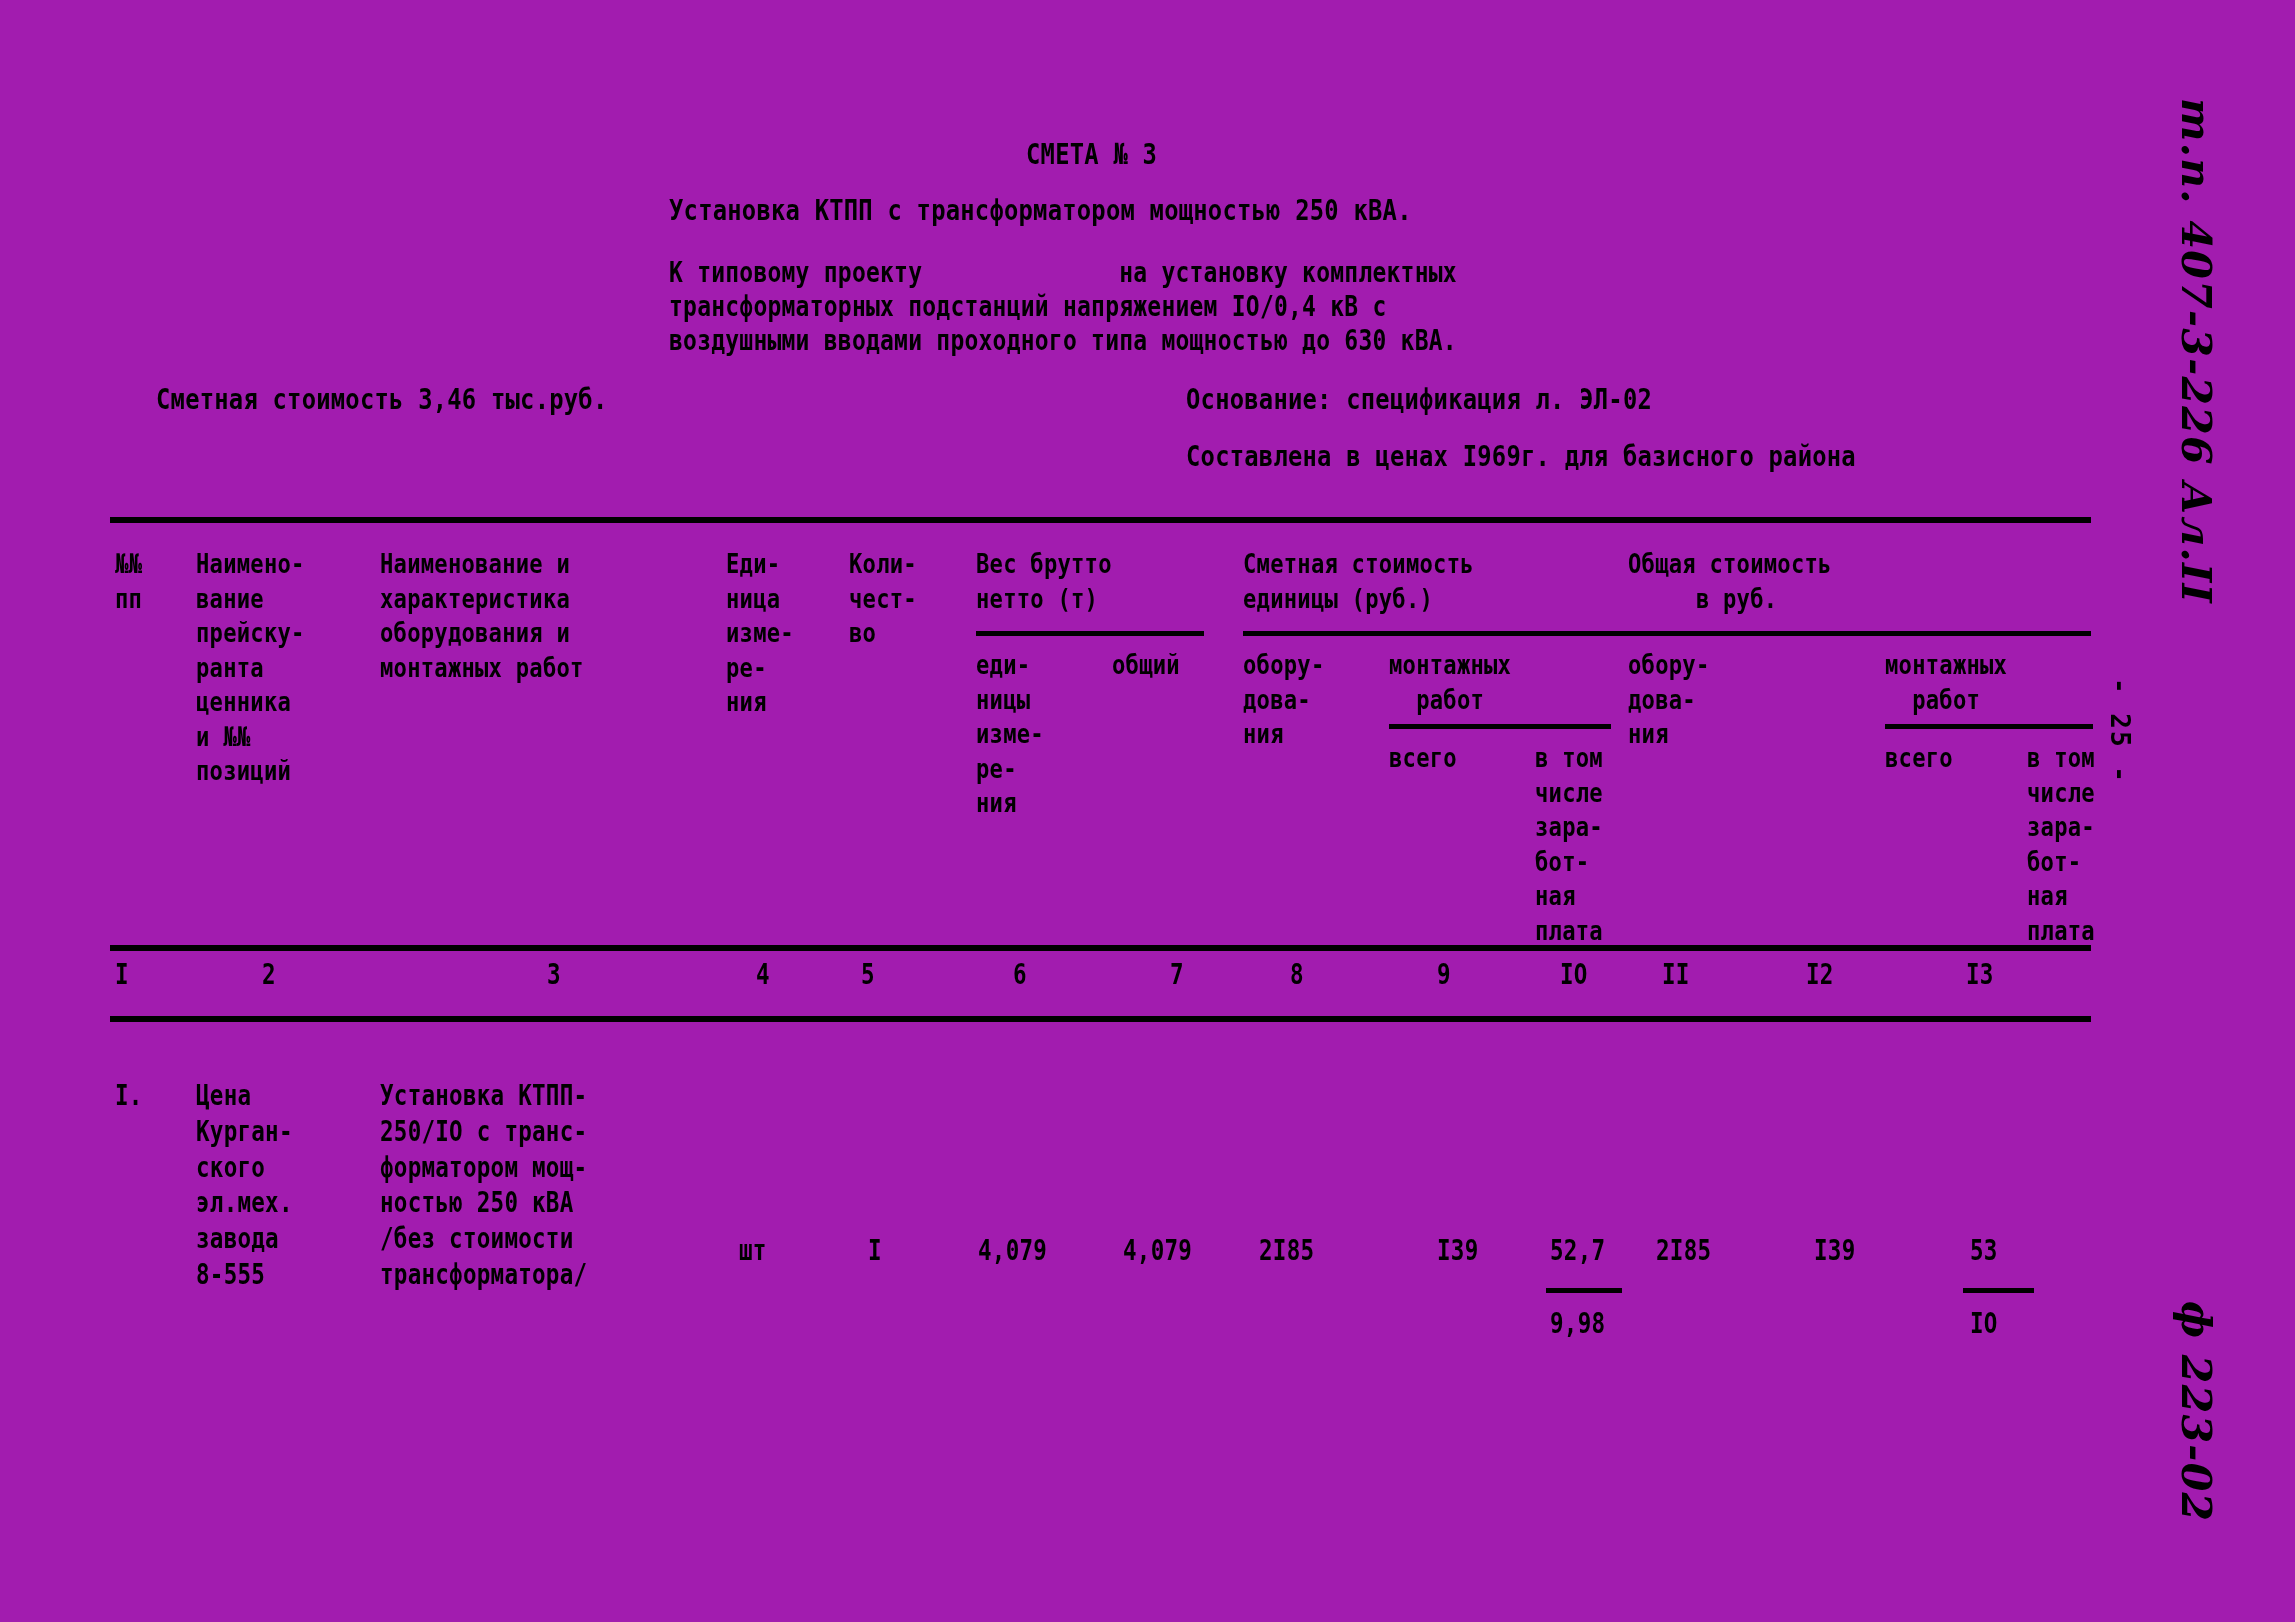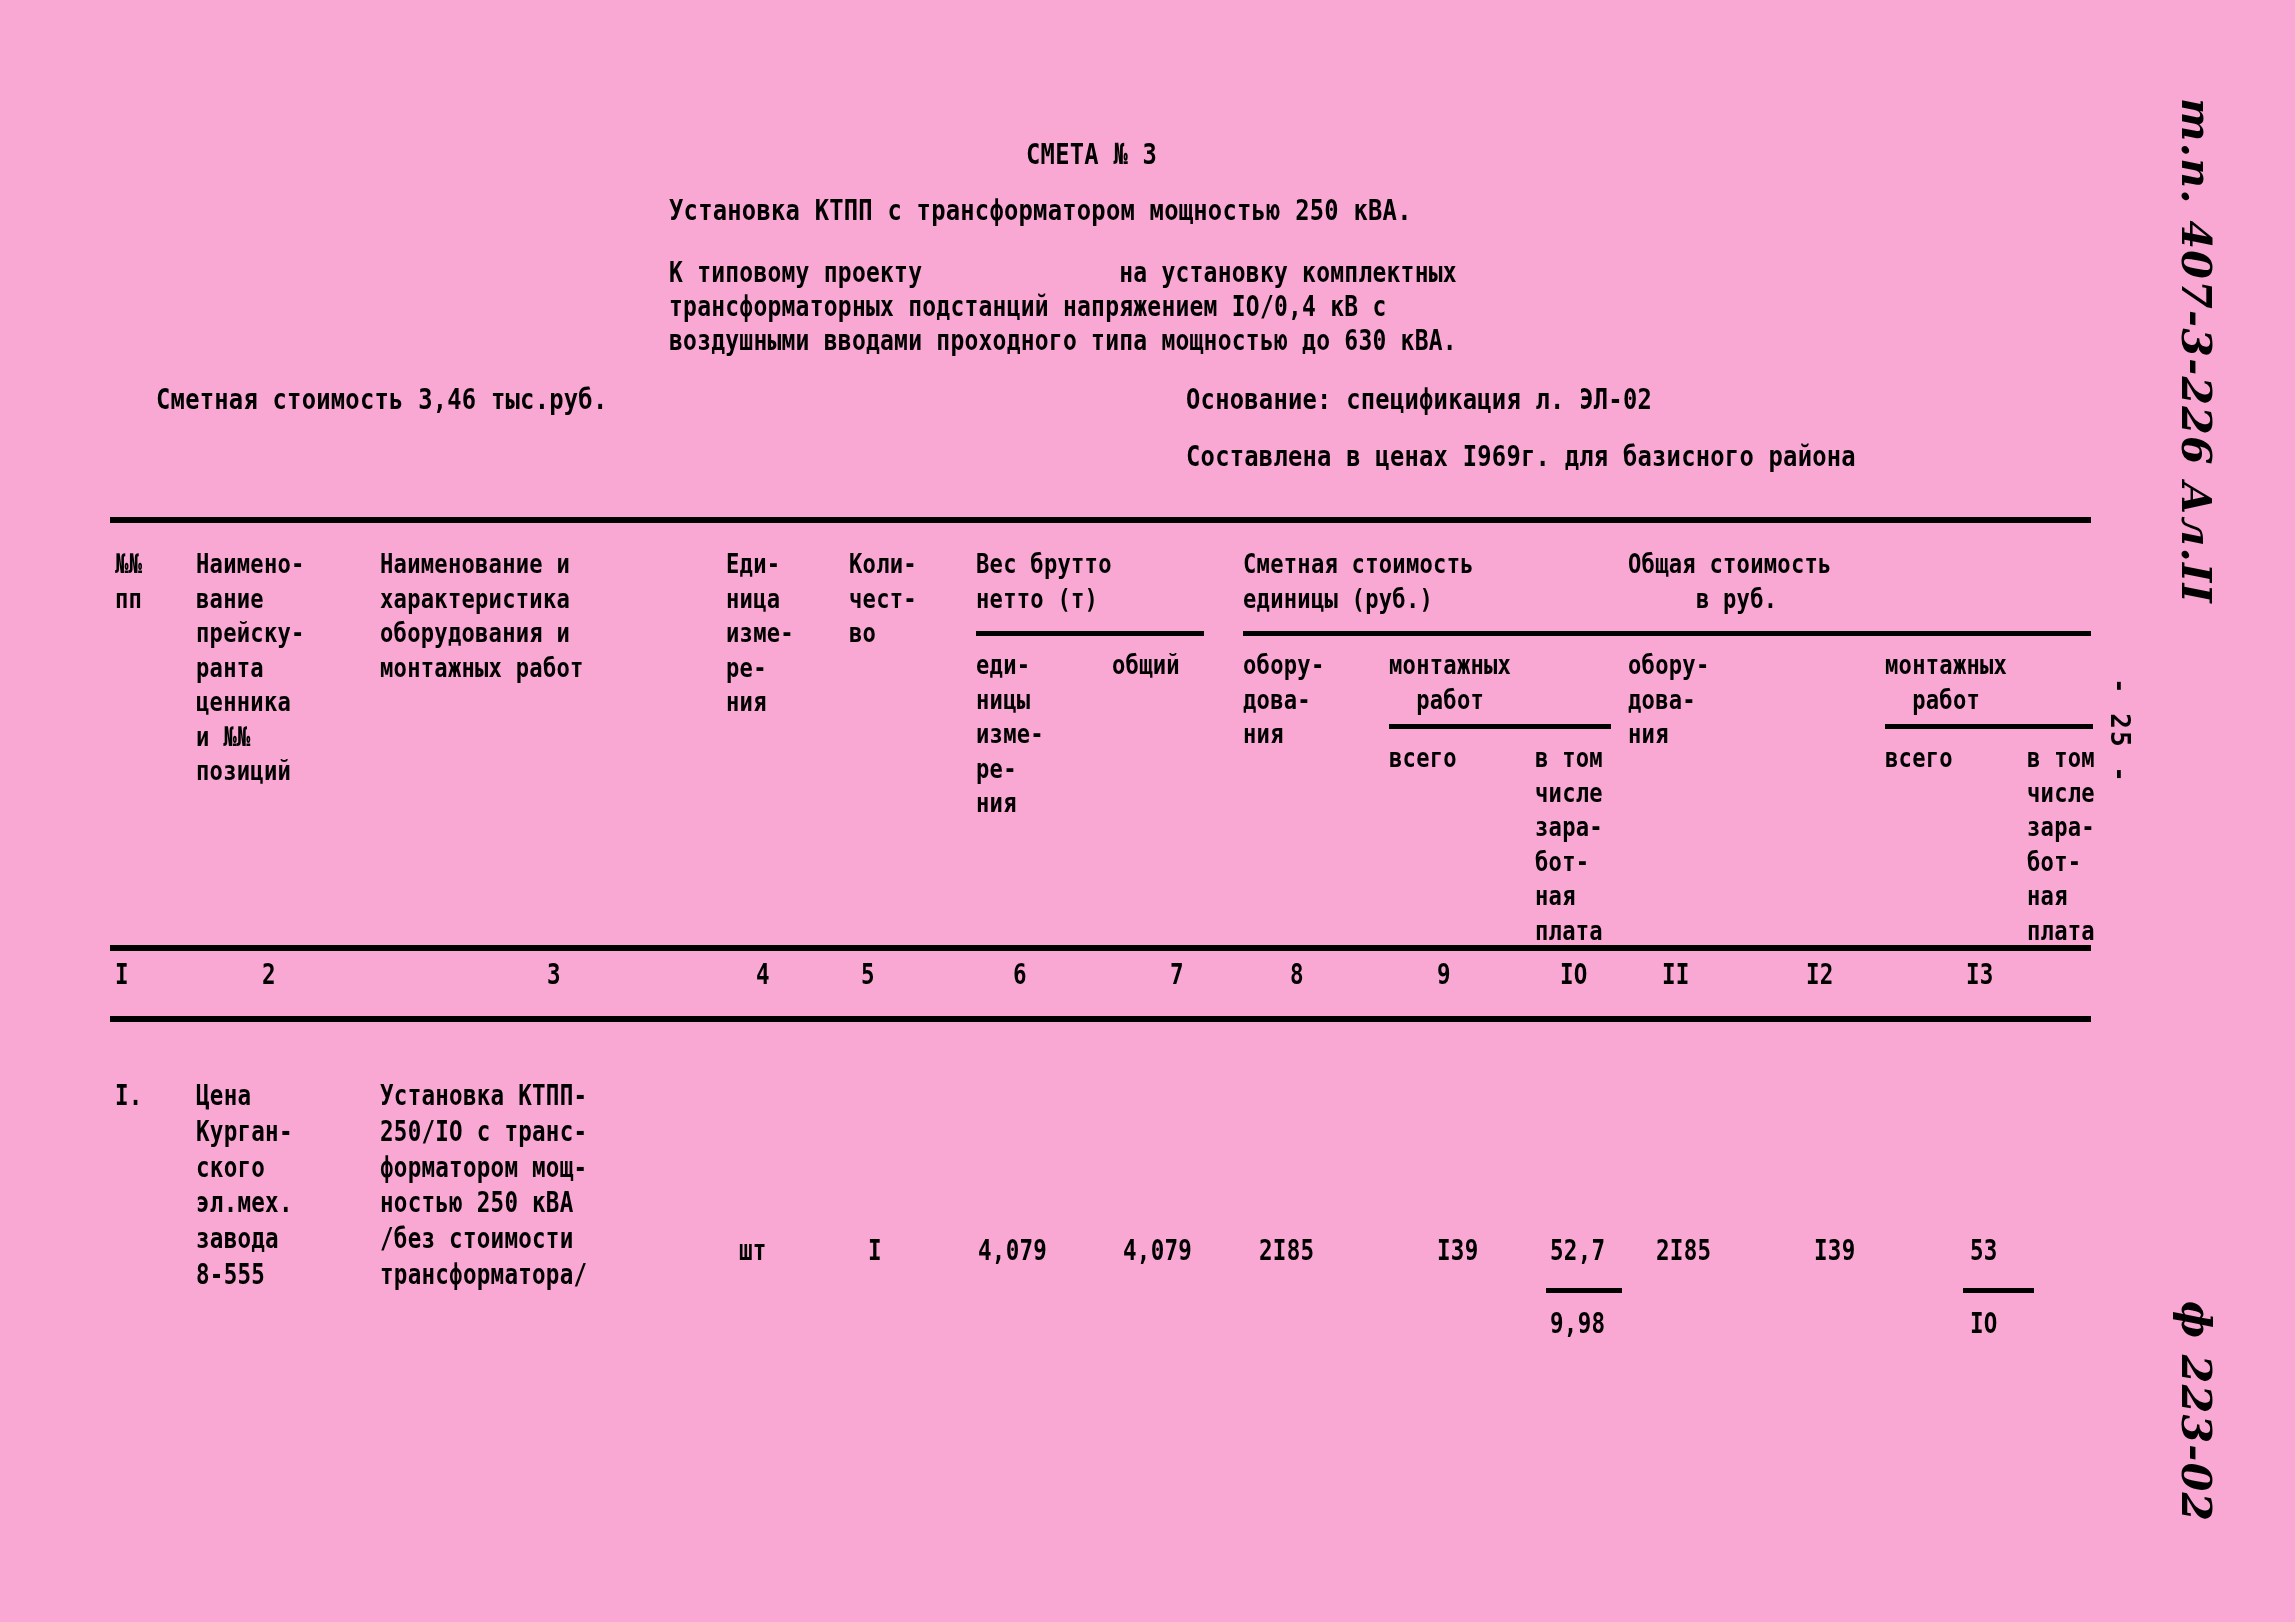--- a/index.html
+++ b/index.html
@@ -9,21 +9,21 @@
     background: #ffffff;
   }
   body {
     font-family: "Liberation Serif", serif;
     color: #000000;
   }
   #page {
     position: relative;
     width: 2295px;
     height: 1622px;
-    background: #f9a8d4;
+    background: #a21caf;
     overflow: hidden;
   }
 
   
   .tw {
     font-family: "DejaVu Sans Mono", monospace;
     font-weight: bold;
     color: #000;
     letter-spacing: 0.3px;
     white-space: pre;

